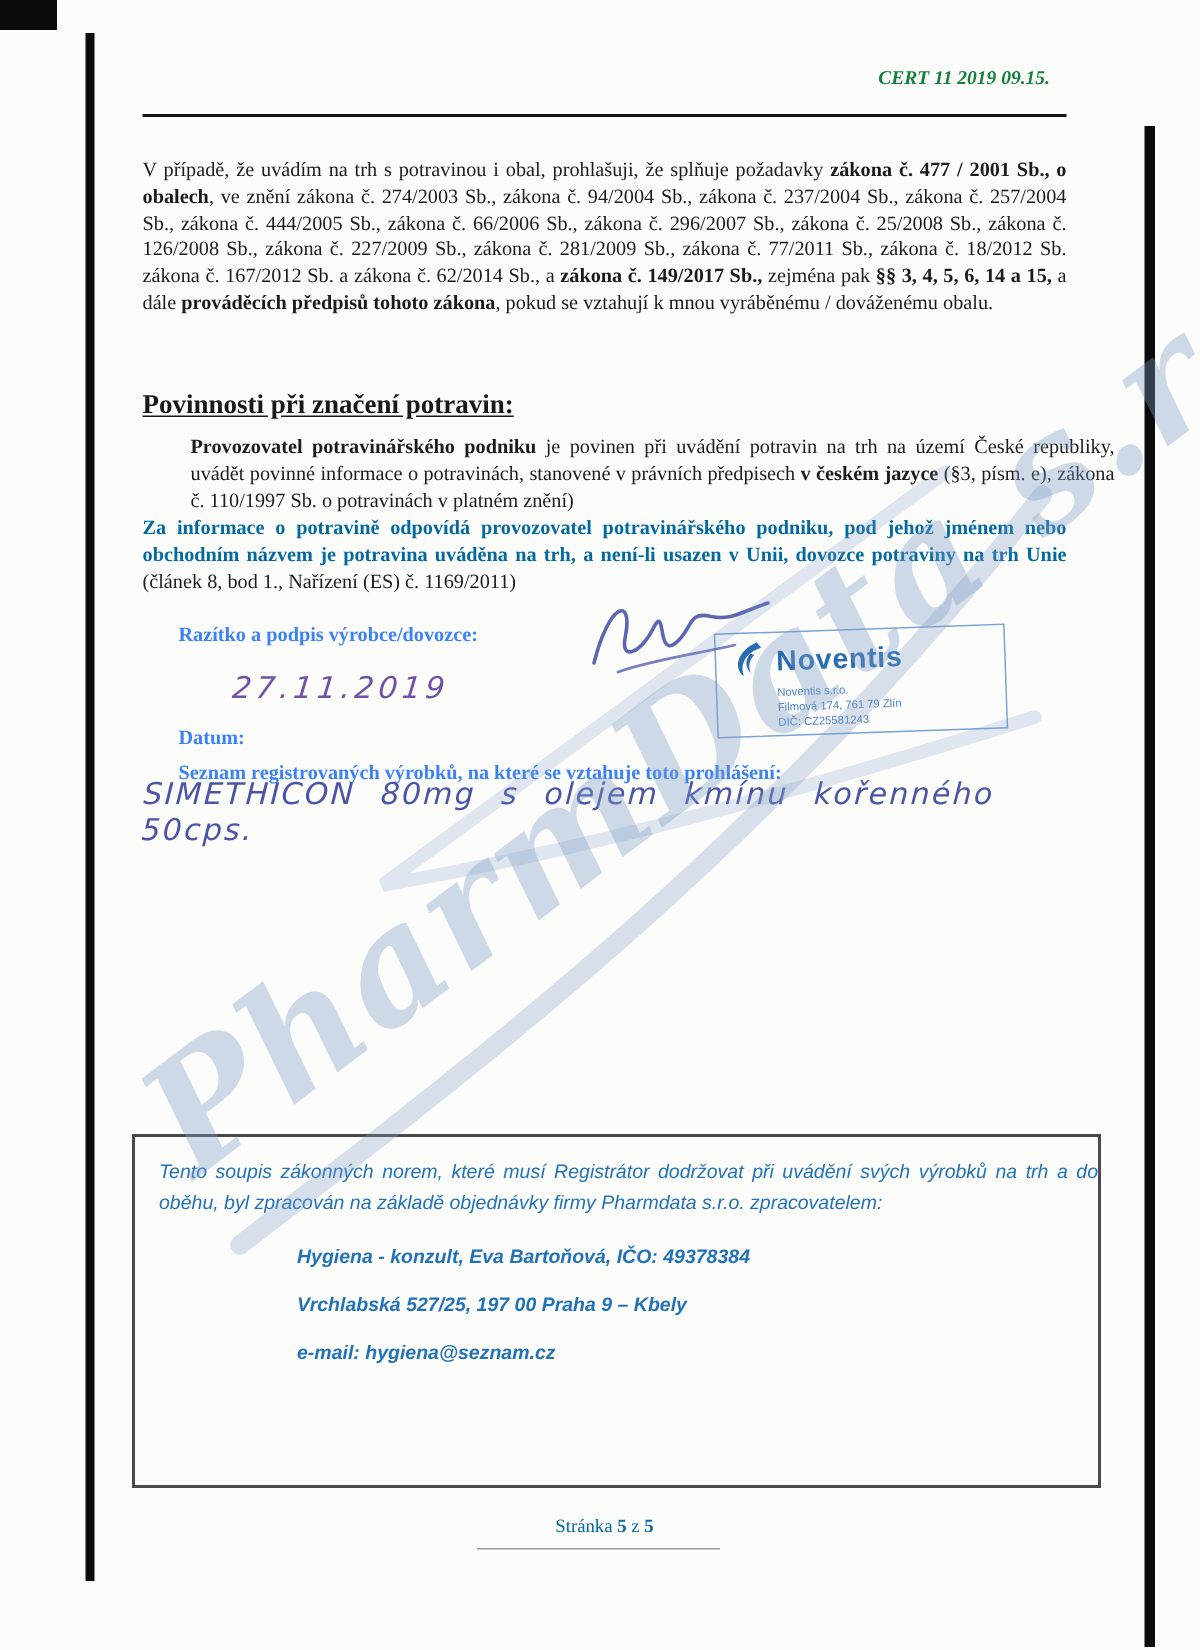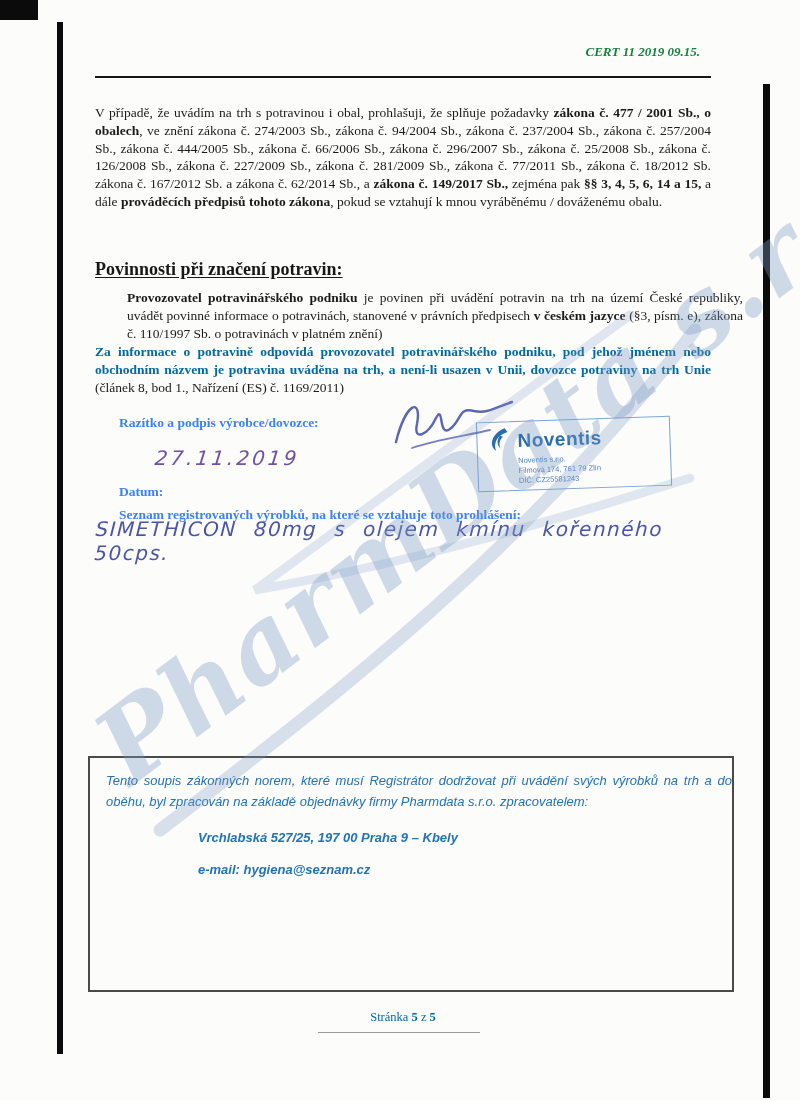--- a/index.html
+++ b/index.html
@@ -116,20 +116,21 @@
   <div id="product-hw" class="hw">SIMETHICON 80mg s olejem kmínu kořenného 50cps.</div>
 
   <svg id="swash" viewBox="0 0 800 1100">
     <path d="M160,830 C330,700 520,555 695,330" fill="none" stroke="rgba(125,156,196,0.30)" stroke-width="13" stroke-linecap="round"></path>
     <path d="M630,315 L255,590 C400,565 540,525 690,478" fill="none" stroke="rgba(125,156,196,0.22)" stroke-width="9" stroke-linecap="round"></path>
   </svg>
   <div id="watermark">PharmData s.r.o.</div>
 
   <div id="infobox">
     <p class="box-intro">Tento soupis zákonných norem, které musí Registrátor dodržovat při uvádění svých výrobků na trh a do oběhu, byl zpracován na základě objednávky firmy Pharmdata s.r.o. zpracovatelem:</p>
+    <p class="contact">Hygiena - konzult, Eva Bartoňová, IČO: 49378384</p>
     <p class="contact">Vrchlabská 527/25, 197 00 Praha 9 – Kbely</p>
     <p class="contact">e-mail: hygiena@seznam.cz</p>
   </div>
 
   <div id="footer"><span>Stránka </span><b>5</b><span> z </span><b>5</b></div>
   <div id="footer-line"></div>
 
 </div>
 
 </body></html>

